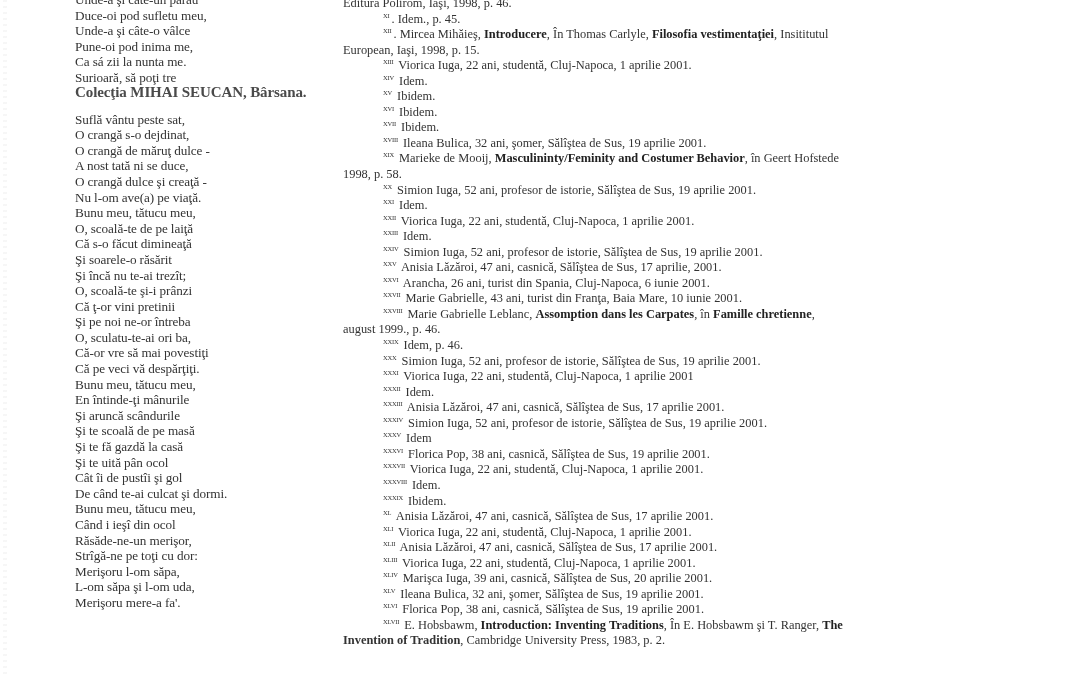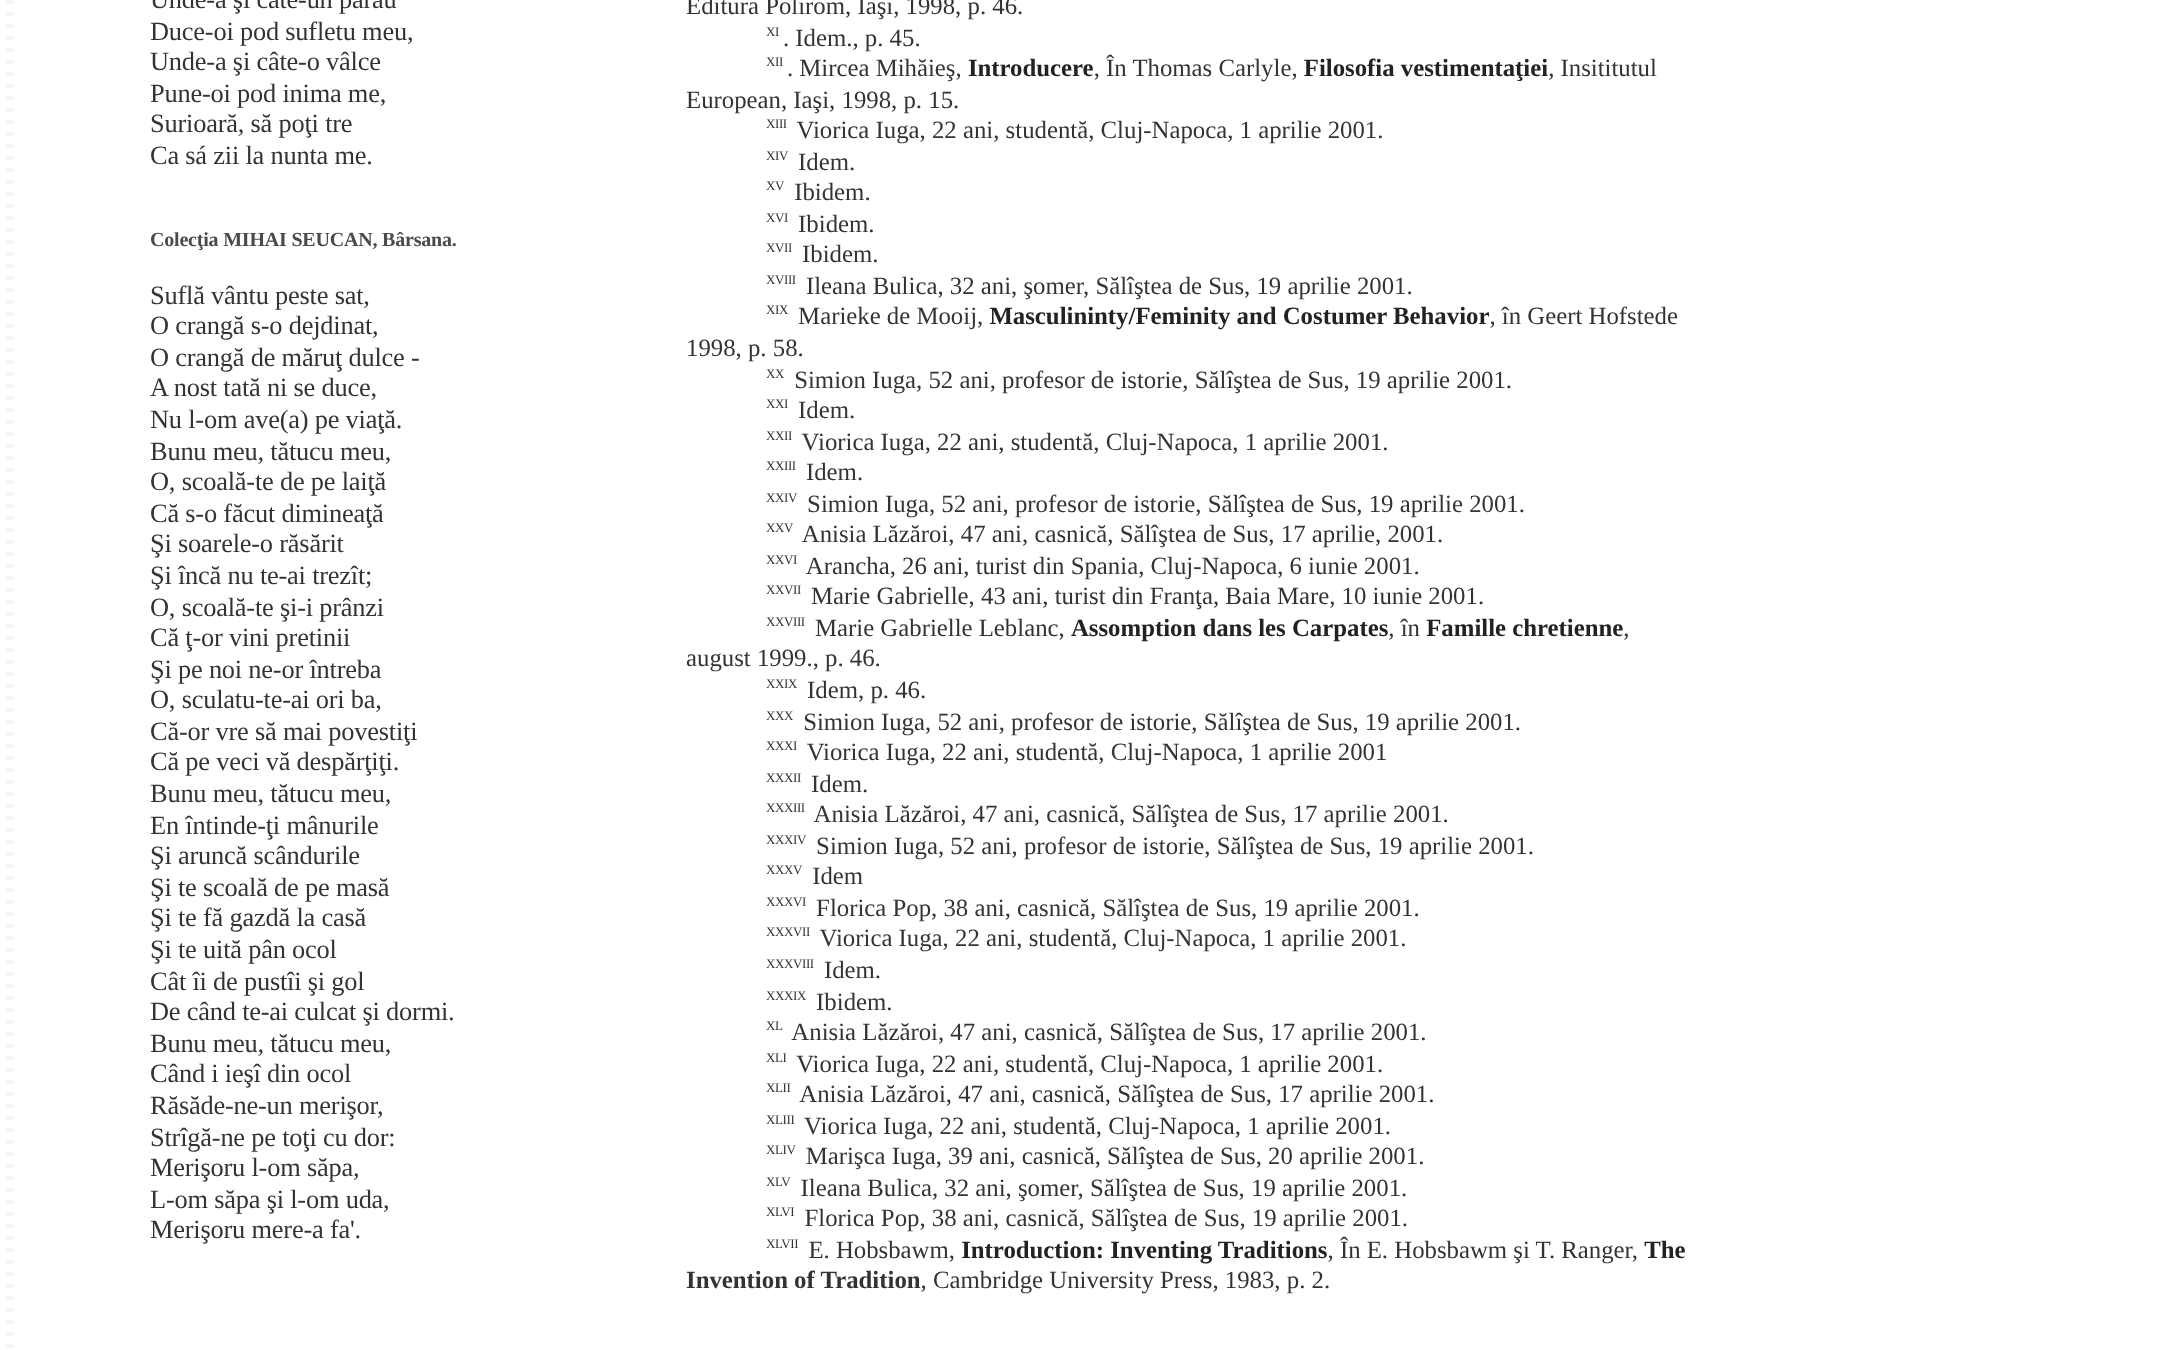--- a/index.html
+++ b/index.html
@@ -36,27 +36,26 @@
       line-height: 15.6px;
       letter-spacing: -0.1px;
       color: #333333;
       font-family: "Liberation Serif", "DejaVu Serif", serif;
     }
     .poem .line {
       white-space: nowrap;
       display: block;
     }
     .poem .source {
-      font-size: 10px;
+      font-size: 15px;
       line-height: 13px;
       font-weight: bold;
       color: #4a4a4a;
       display: block;
       white-space: nowrap;
-      margin-top: 28px;
     }
     .poem .stanza-gap {
       display: block;
       height: 13px;
     }
     .notes {
       position: absolute;
       left: 343px;
       top: -4px;
       width: 600px;
@@ -94,29 +93,30 @@
 <body>
 
 <div class="page">
   <div class="margin-marks"></div>
 
   <div class="poem">
     <span class="line">Unde-a şi câte-un pârău</span>
     <span class="line">Duce-oi pod sufletu meu,</span>
     <span class="line">Unde-a şi câte-o vâlce</span>
     <span class="line">Pune-oi pod inima me,</span>
+    <span class="line">Ca sá zii la nunta me.</span>
     <span class="line">Surioară, să poţi tre</span>
-    <span class="line">Ca sá zii la nunta me.</span>
     <span class="source">Colecţia MIHAI SEUCAN, Bârsana.</span>
     <span class="stanza-gap"></span>
     <div id="stanza2">
         <span class="line">Suflă vântu peste sat,</span>
         <span class="line">O crangă s-o dejdinat,</span>
         <span class="line">O crangă de măruţ dulce -</span>
         <span class="line">A nost tată ni se duce,</span>
+        <span class="line">O crangă dulce şi creaţă -</span>
         <span class="line">Nu l-om ave(a) pe viaţă.</span>
         <span class="line">Bunu meu, tătucu meu,</span>
         <span class="line">O, scoală-te de pe laiţă</span>
         <span class="line">Că s-o făcut dimineaţă</span>
         <span class="line">Şi soarele-o răsărit</span>
         <span class="line">Şi încă nu te-ai trezît;</span>
         <span class="line">O, scoală-te şi-i prânzi</span>
         <span class="line">Că ţ-or vini pretinii</span>
         <span class="line">Şi pe noi ne-or întreba</span>
         <span class="line">O, sculatu-te-ai ori ba,</span>

